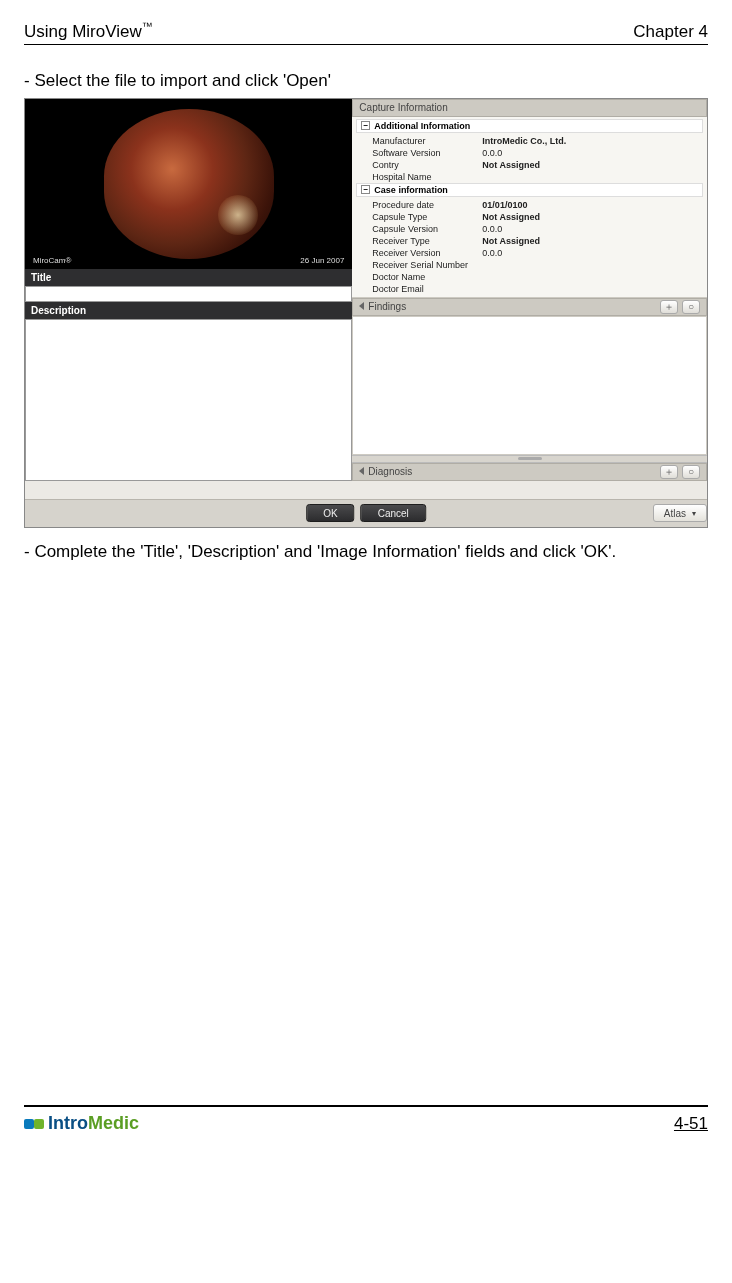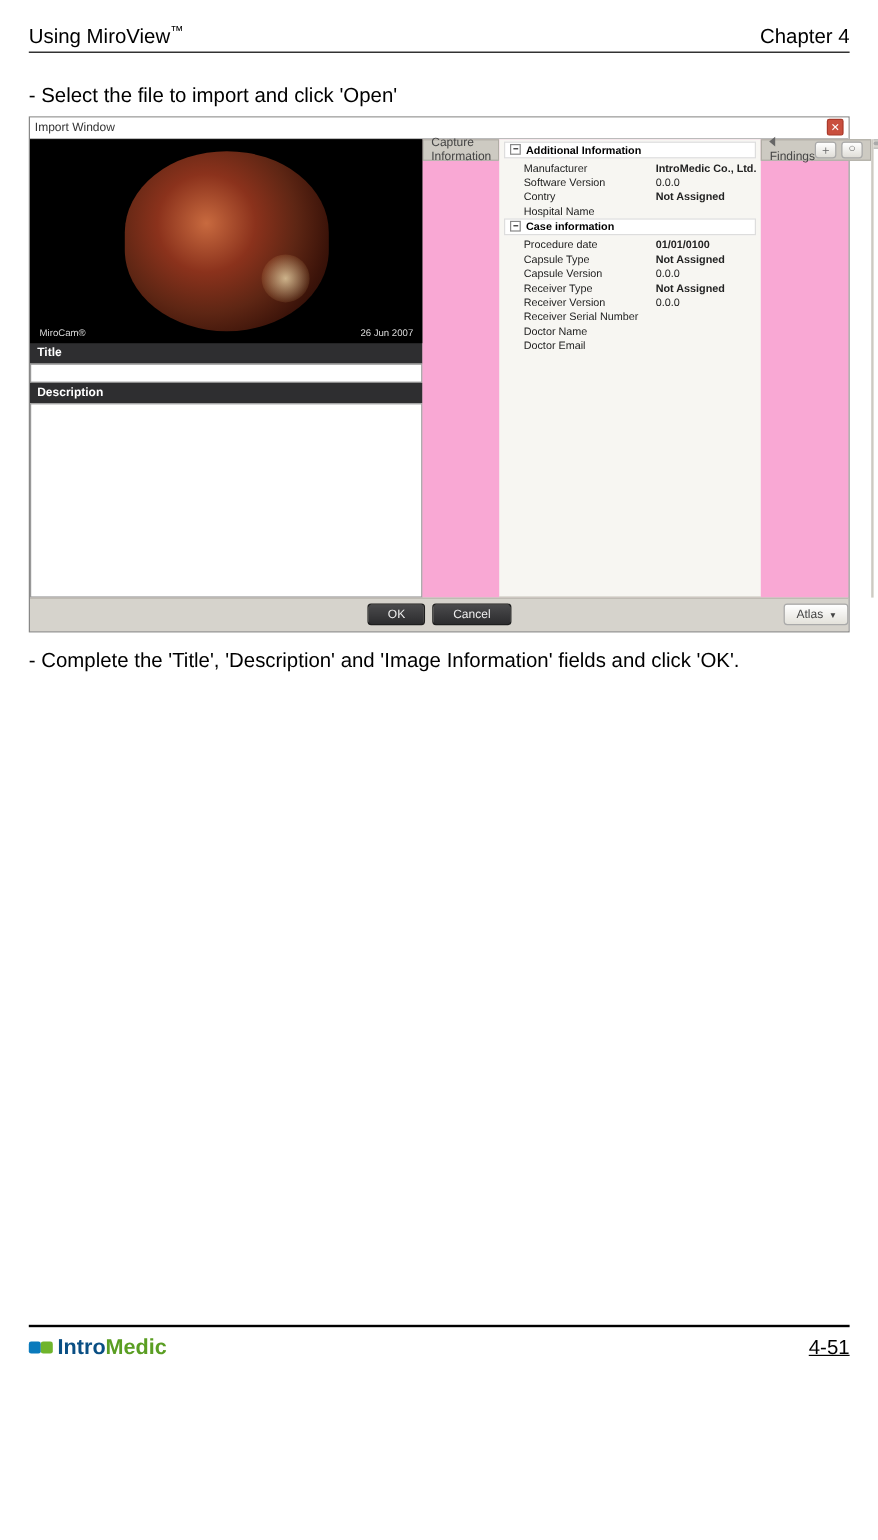--- a/index.html
+++ b/index.html
@@ -15,21 +15,21 @@
   .close-btn { width: 14px; height: 14px; background: #c94f3e; display: inline-flex; align-items: center; justify-content: center; color: #fff; font-size: 9px; border: 1px solid #aa3a2b; border-radius: 2px; }
   .shot-body { display: flex; height: calc(100% - 18px - 28px); }
   .left-col { width: 48%; background: #2e2e30; display: flex; flex-direction: column; }
   .image-area { flex: 0 0 170px; background: #000; display: flex; align-items: center; justify-content: center; position: relative; }
   .endoscope { width: 170px; height: 150px; background: radial-gradient(circle at 40% 40%, #c86a3f 0%, #8b321c 30%, #5e2614 55%, #3b1309 75%, #120604 100%); border-radius: 50% / 45%; position: relative; overflow: hidden; }
   .endoscope::before { content: ""; position: absolute; right: 16px; bottom: 24px; width: 40px; height: 40px; background: radial-gradient(circle, rgba(255,240,190,0.7), rgba(255,200,120,0.1) 70%); border-radius: 50%; }
   .img-caption { position: absolute; bottom: 4px; left: 8px; right: 8px; display: flex; justify-content: space-between; color: #ddd; font-size: 8px; }
   .label-row { background: #2e2e30; color: #fff; font-size: 10px; font-weight: bold; padding: 3px 6px; }
   .title-input { background: #fff; border: 1px solid #999; height: 16px; margin: 0; }
   .desc-area { background: #fff; border: 1px solid #999; flex: 1; margin-top: 0; }
-  .right-col { width: 52%; background: #f9a8d4; display: flex; }
+  .right-col { width: 52%; background: #ef4444; display: flex; flex-direction: column; }
   .section-header { background: #cdcac2; border: 1px solid #b0ada5; height: 18px; display: flex; align-items: center; padding: 0 6px; font-size: 10px; color: #444; justify-content: space-between; }
   .section-header .add-controls { display: flex; gap: 4px; }
   .mini-btn { width: 18px; height: 14px; background: linear-gradient(#fff,#e0ded8); border: 1px solid #aaa; border-radius: 3px; display: inline-flex; align-items: center; justify-content: center; font-size: 10px; color: #666; }
   .info-panel { background: #f7f6f2; flex: 0 0 auto; padding: 2px 0; border-bottom: 1px solid #cdcac2; }
   .group-row { background: #fff; border: 1px solid #ddd; margin: 0 4px 2px; padding: 1px 4px; font-size: 9px; font-weight: bold; display: flex; align-items: center; gap: 4px; }
   .toggle { width: 9px; height: 9px; border: 1px solid #888; display: inline-flex; align-items: center; justify-content: center; font-size: 8px; line-height: 1; }
   .kv { display: flex; font-size: 9px; padding: 0 4px 0 20px; height: 12px; align-items: center; }
   .kv .k { width: 110px; color: #222; }
   .kv .v { color: #222; }
   .kv .v.bold { font-weight: bold; }
@@ -57,24 +57,20 @@
   <div class="page-header">
     <div class="left">
       <span>Using MiroView</span><span class="sup">™</span>
     </div>
     <div class="right">Chapter 4</div>
   </div>
 
   <p class="body-text">- Select the file to import and click 'Open'</p>
 
   <div class="screenshot">
-    <div class="win-title">
-      <span>Import Window</span>
-      <span class="close-btn">✕</span>
-    </div>
     <div class="shot-body">
       <div class="left-col">
         <div class="image-area">
           <div class="endoscope"></div>
           <div class="img-caption">
             <span>MiroCam®</span>
             <span>26 Jun 2007</span>
           </div>
         </div>
         <div class="label-row">Title</div>

